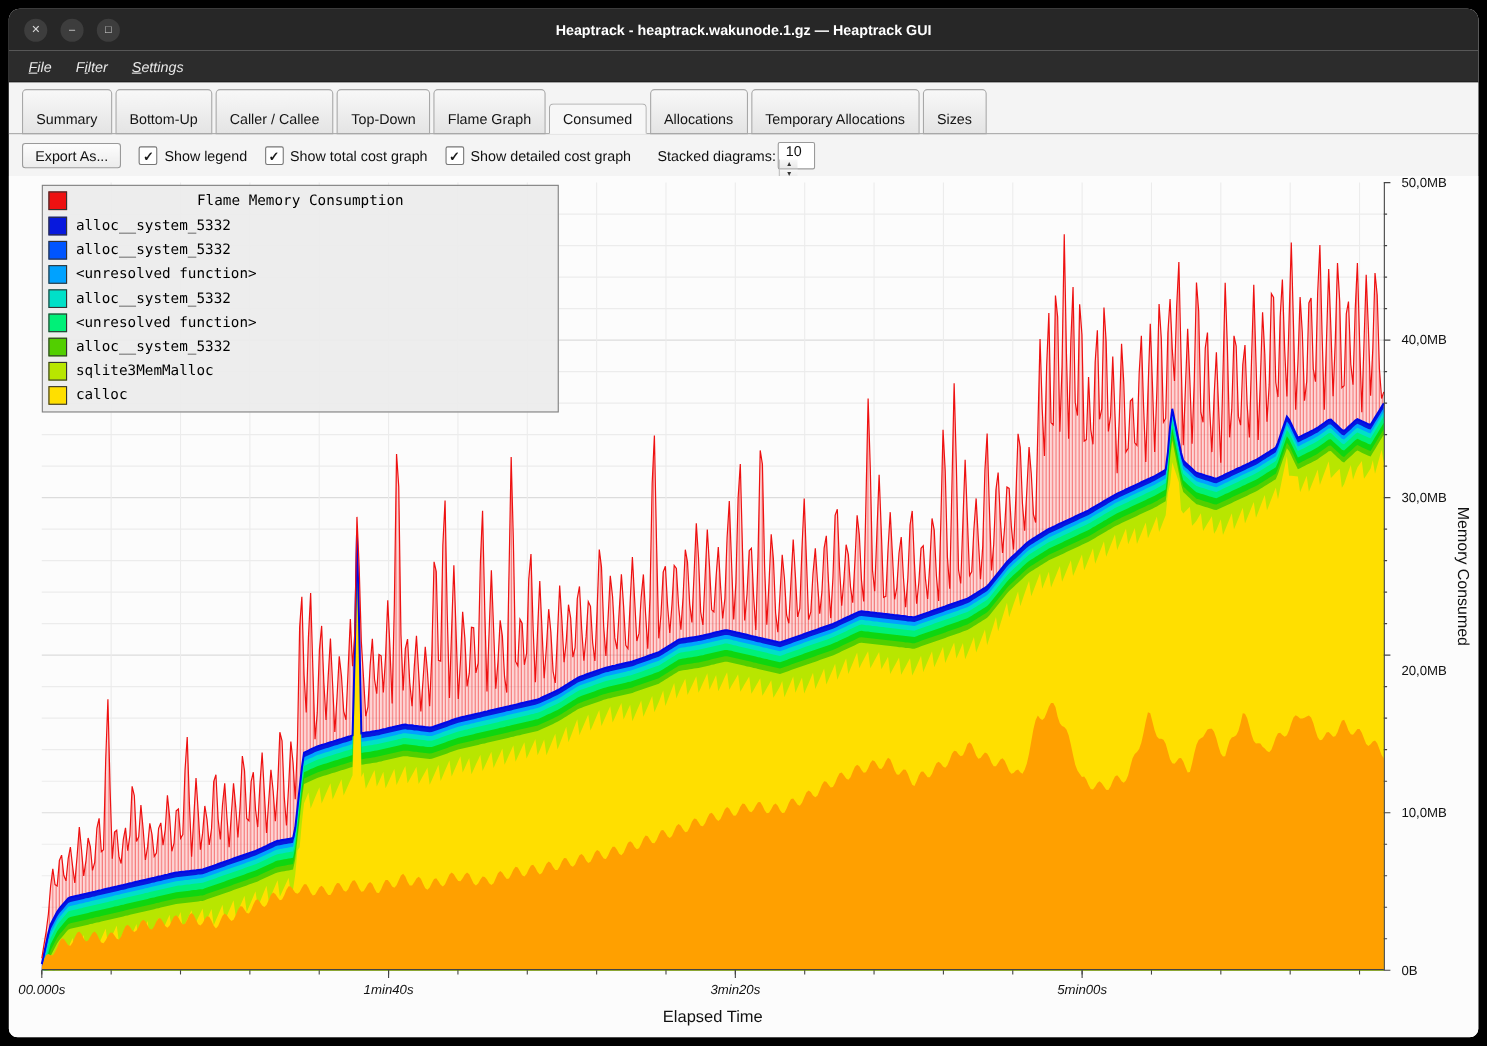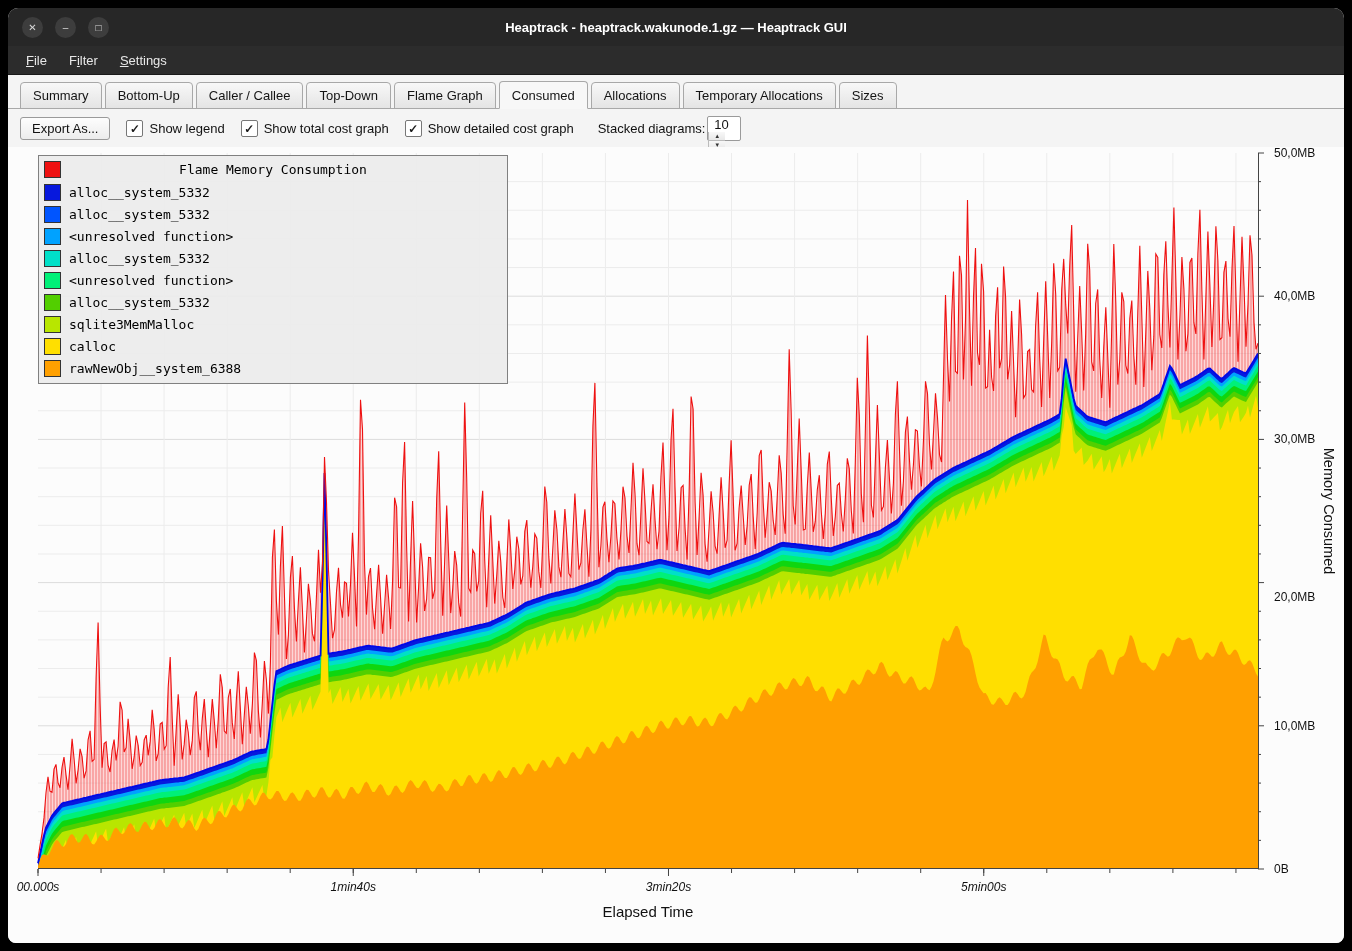--- a/index.html
+++ b/index.html
@@ -5,25 +5,25 @@
   html,body{margin:0;padding:0;}
   body{width:1352px;height:951px;background:#000;font-family:"Liberation Sans",sans-serif;overflow:hidden;}
   .window{position:absolute;left:8px;top:8px;width:1336px;height:935px;background:#f4f4f4;
           border-radius:10px 10px 8px 8px;overflow:hidden;display:flex;flex-direction:column;}
   .titlebar{height:38px;background:#272727;display:flex;align-items:center;justify-content:center;position:relative;flex:0 0 auto;}
   .controls{position:absolute;left:14px;top:0;height:100%;display:flex;align-items:center;gap:12px;}
   .ctl{width:21px;height:21px;border-radius:50%;background:#3d3d3d;color:#d8d8d8;font-size:10px;
        display:flex;align-items:center;justify-content:center;cursor:default;}
   .title{color:#ffffff;font-size:13px;font-weight:bold;}
   .menubar{height:28px;background:#2c2c2c;display:flex;align-items:center;padding-left:8px;gap:2px;flex:0 0 auto;border-bottom:1px solid #191919;}
-  .menu-item{color:#e8e8e8;font-size:13px;padding:3px 10px;}
+  .menu-item{color:#e8e8e8;font-size:13px;padding:3px 10px;font-style:italic;}
   .menu-item u{text-decoration:underline;}
   .tabbar{display:flex;align-items:flex-end;padding:6px 0 0 12px;border-bottom:1px solid #a8a8a8;flex:0 0 auto;background:#f4f4f4;}
   .tab{font-size:13px;color:#141414;background:linear-gradient(#f8f8f8,#e4e4e4);border:1px solid #a8a8a8;
-       border-radius:4px 4px 0 0;padding:5px 12px 5px;margin-right:3px;margin-bottom:-1px;white-space:nowrap;}
+       border-radius:4px 4px 0 0;padding:19px 12px 5px;margin-right:3px;margin-bottom:-1px;white-space:nowrap;}
   .tab.active{background:#f7f7f7;border-bottom:1px solid #f7f7f7;padding-top:6px;}
   .toolbar{display:flex;align-items:center;gap:16px;padding:7px 12px 6px;font-size:13px;color:#111;flex:0 0 auto;}
   .btn{border:1px solid #9a9a9a;border-radius:3px;background:linear-gradient(#fdfdfd,#ececec);padding:3px 11px;font-size:13px;color:#111;}
   .cb{display:flex;align-items:center;gap:6px;}
   .cbbox{width:15px;height:15px;border:1px solid #777;background:#fff;border-radius:2px;display:flex;
          align-items:center;justify-content:center;font-size:12px;font-weight:bold;color:#1a1a1a;line-height:1;}
   .stacked{display:flex;align-items:center;gap:2px;margin-left:8px;}
   .spin{display:flex;border:1px solid #9a9a9a;border-radius:2px;background:#fff;height:23px;align-items:stretch;flex-direction:column;}
   .spinval{width:26px;display:flex;align-items:center;padding-left:6px;font-size:13px;color:#111;}
   .spinarrows{width:16px;display:flex;flex-direction:column;border-left:1px solid #bbb;}
@@ -255,24 +255,20 @@
             <span>alloc__system_5332</span>
           </div>
           <div class="lrow">
             <span class="lsw" style="background: rgb(184, 230, 0);"></span>
             <span>sqlite3MemMalloc</span>
           </div>
           <div class="lrow">
             <span class="lsw" style="background: rgb(255, 223, 0);"></span>
             <span>calloc</span>
           </div>
-          <div class="lrow">
-            <span class="lsw" style="background: rgb(255, 160, 0);"></span>
-            <span>rawNewObj__system_6388</span>
-          </div>
         </div>
     </div>
     <div class="ylabels" id="ylabels">
         <span style="top: 709px; text-align: center;">0B</span>
         <span style="top: 565.8px;">10,0MB</span>
         <span style="top: 437px;">20,0MB</span>
         <span style="top: 279.4px;">30,0MB</span>
         <span style="top: 136.2px;">40,0MB</span>
         <span style="top: -7px;">50,0MB</span>
       </div>

